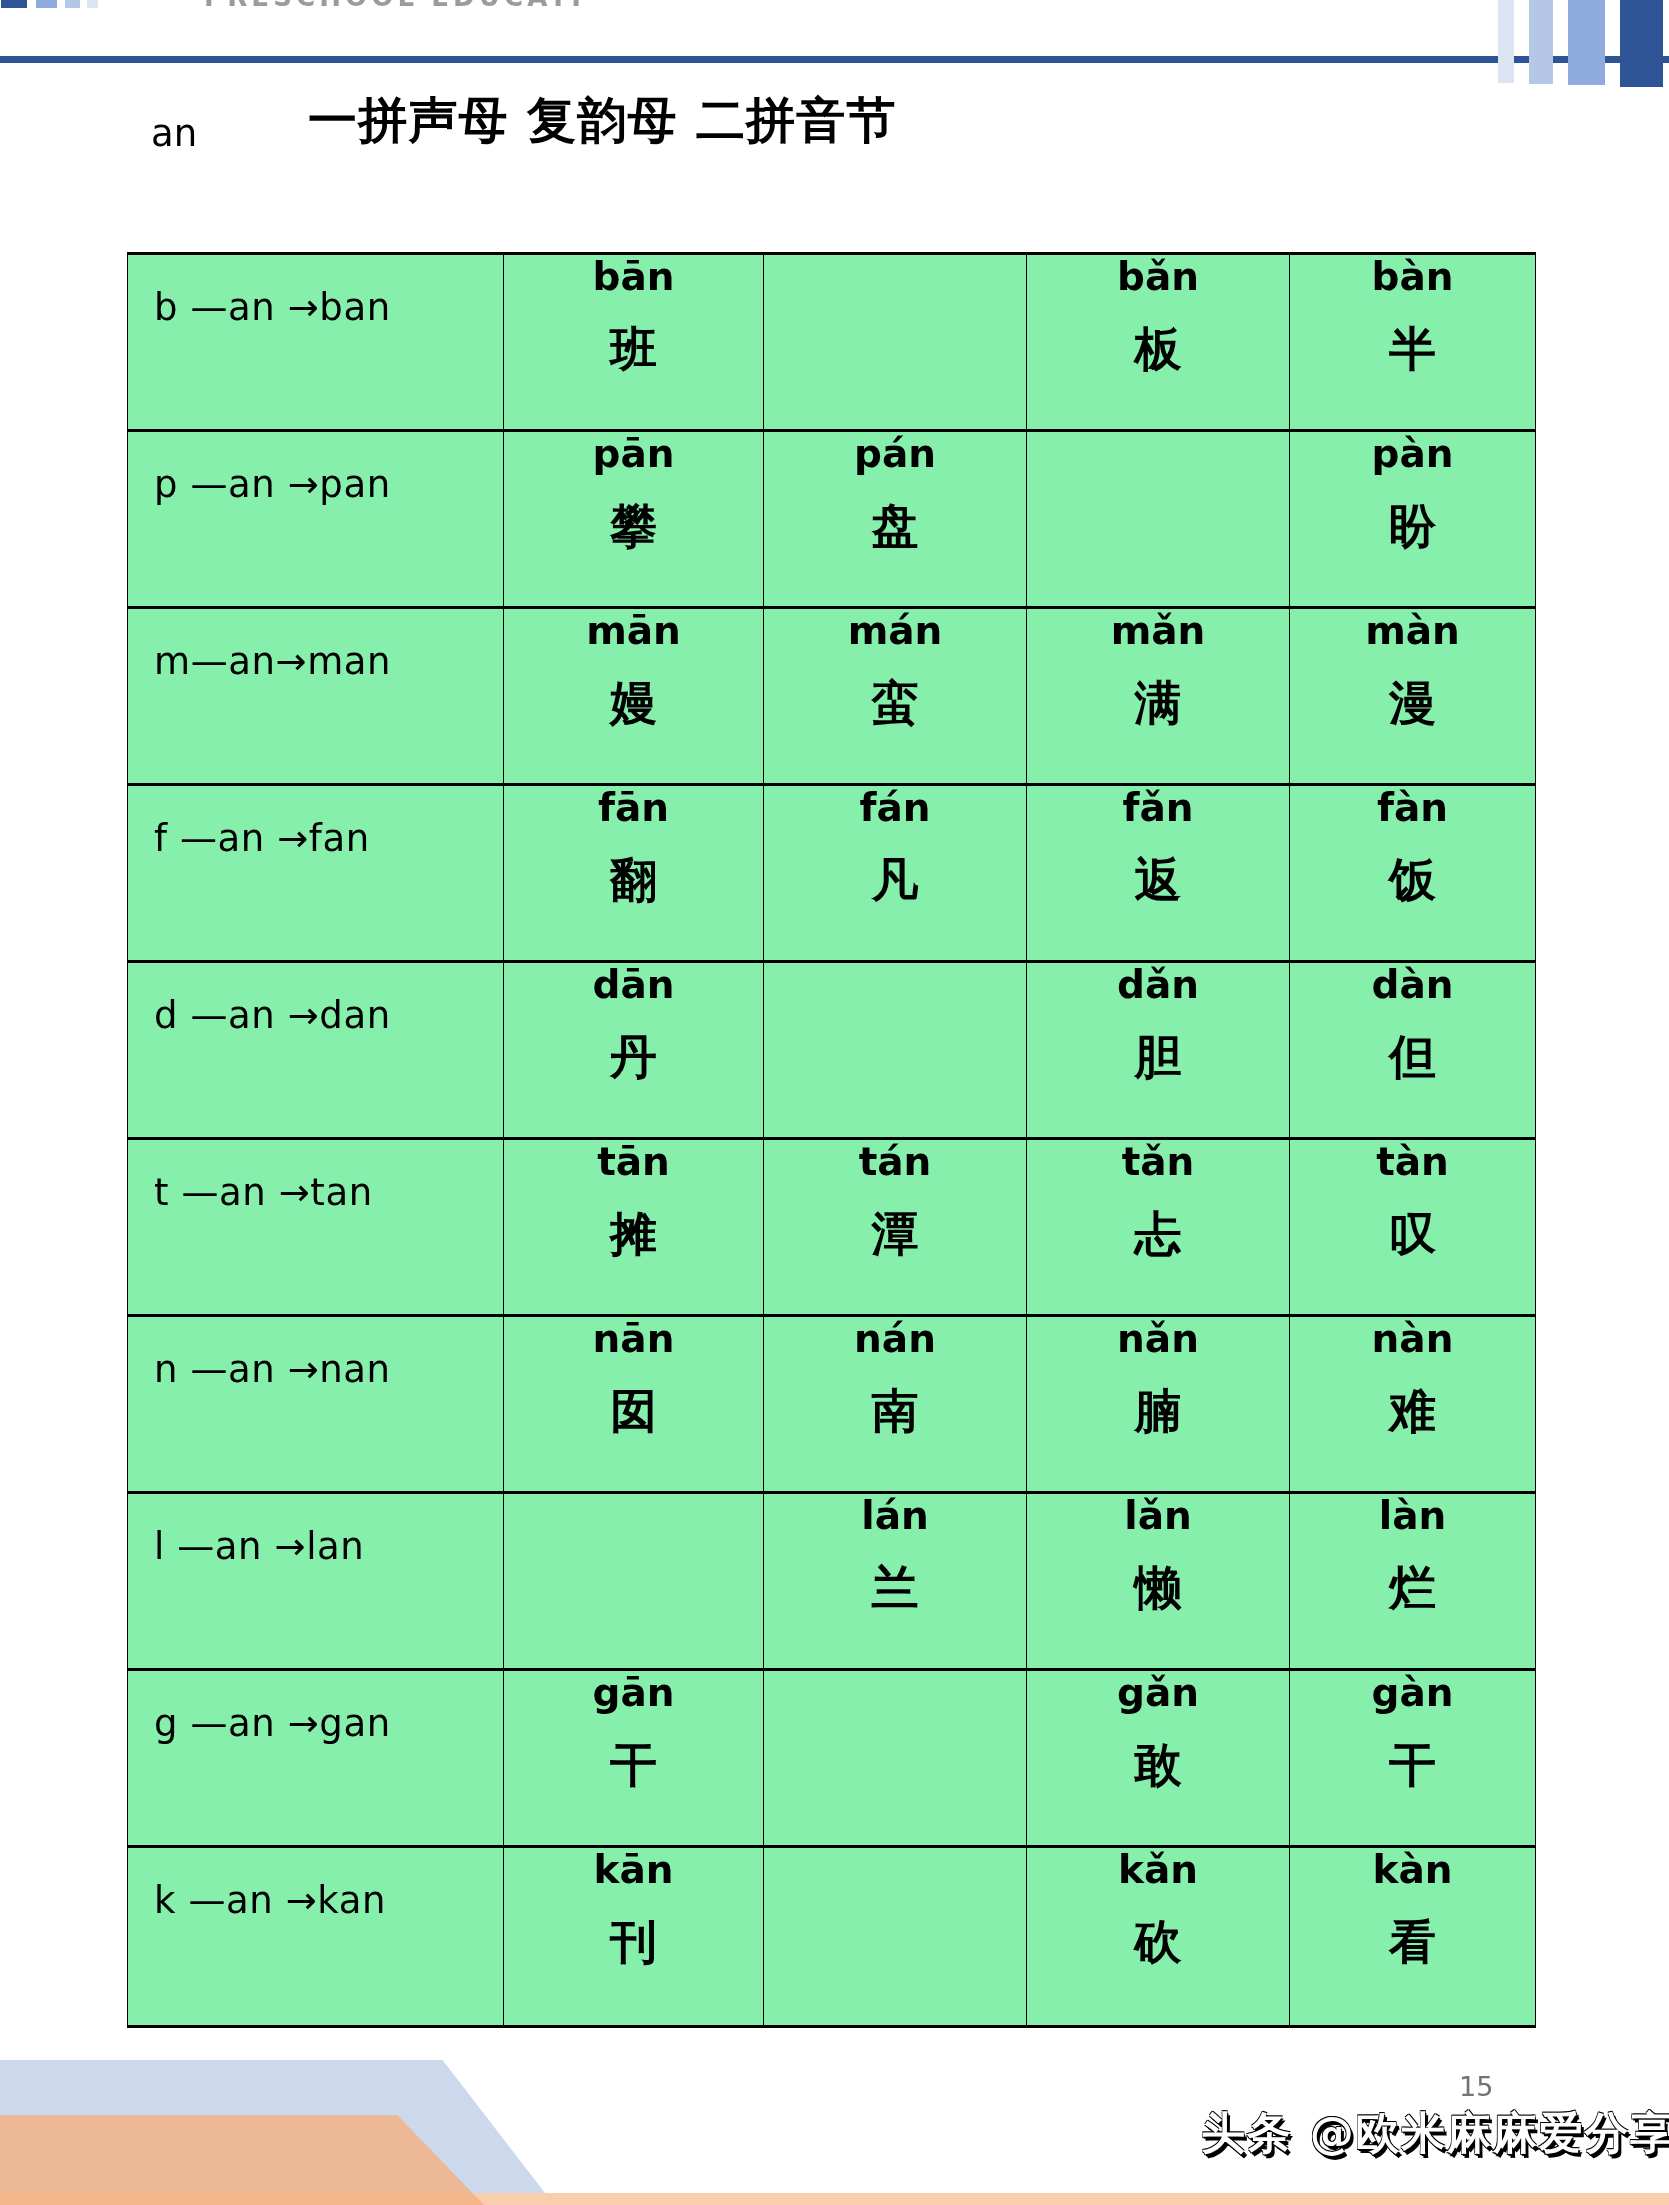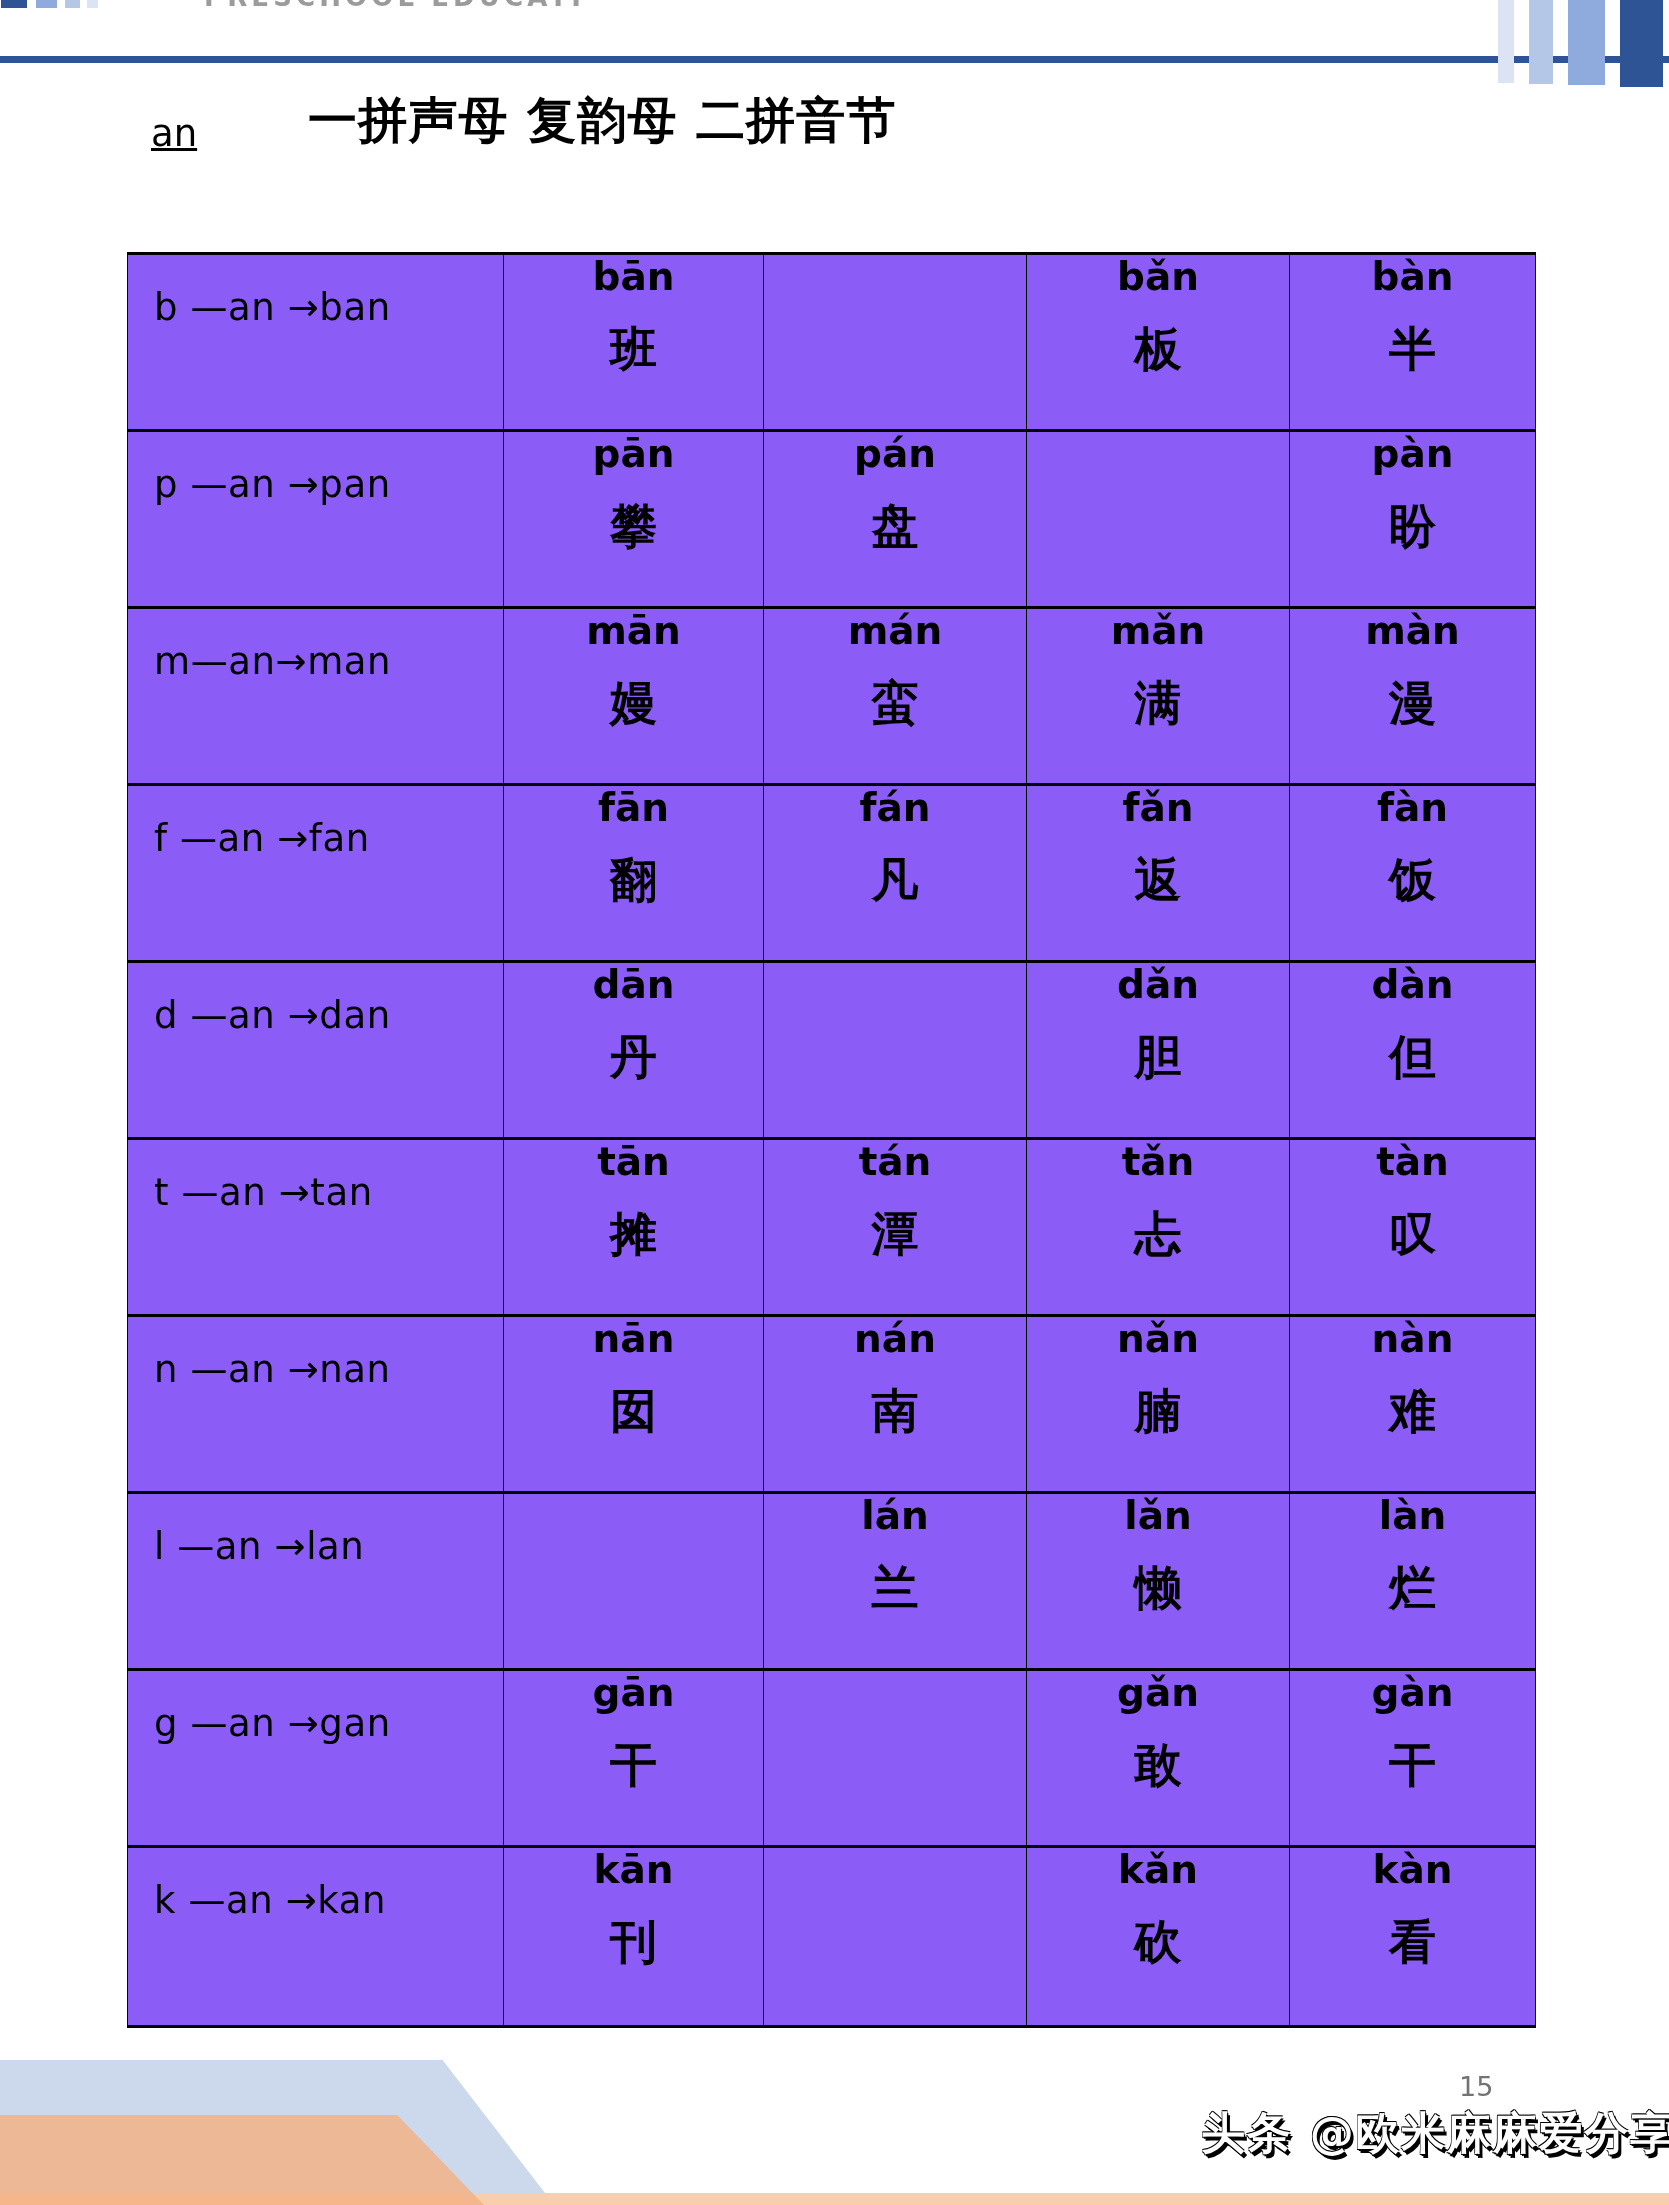--- a/index.html
+++ b/index.html
@@ -28,35 +28,35 @@
     background:var(--accent,#2f5496);
   }
   .deco-bar{position:absolute;top:0;}
   .bar1{left:1498px;width:16px;height:83px;background:var(--bar-light,#dce4f3);}
   .bar2{left:1529px;width:24px;height:84px;background:var(--bar-mid,#b4c7e7);}
   .bar3{left:1568px;width:37px;height:85px;background:var(--bar-deep,#8faadc);}
   .bar4{left:1620px;width:43px;height:87px;background:var(--accent,#2f5496);}
 
   
   .final-label{
-    position:absolute;left:151px;top:115px;font-size:37px;line-height:1;text-decoration:underline;
+    position:absolute;left:151px;top:115px;font-size:37px;line-height:1;
   }
   .page-title{
     position:absolute;left:288px;top:95px;font-size:49px;line-height:1.05;
     font-weight:700;letter-spacing:1.2px;white-space:nowrap;margin-left:20px;
   }
 
   
   .tbl{
     position:absolute;left:127px;top:252px;
     display:grid;
     grid-template-columns:376px 260px 263px 263px 245px;
     grid-auto-rows:177px;
     border:1.8px solid #000;border-top-width:3px;border-bottom-width:3px;
-    background:#8b5cf6;
+    background:#86efac;
   }
   .row{display:contents;}
   .cell{
     box-sizing:border-box;
     border-right:1.8px solid #000;border-bottom:3px solid #000;
     overflow:hidden;
   }
   .row .cell:last-child{border-right:none;}
   .row:last-child .cell{border-bottom:none;}
   .formula{

